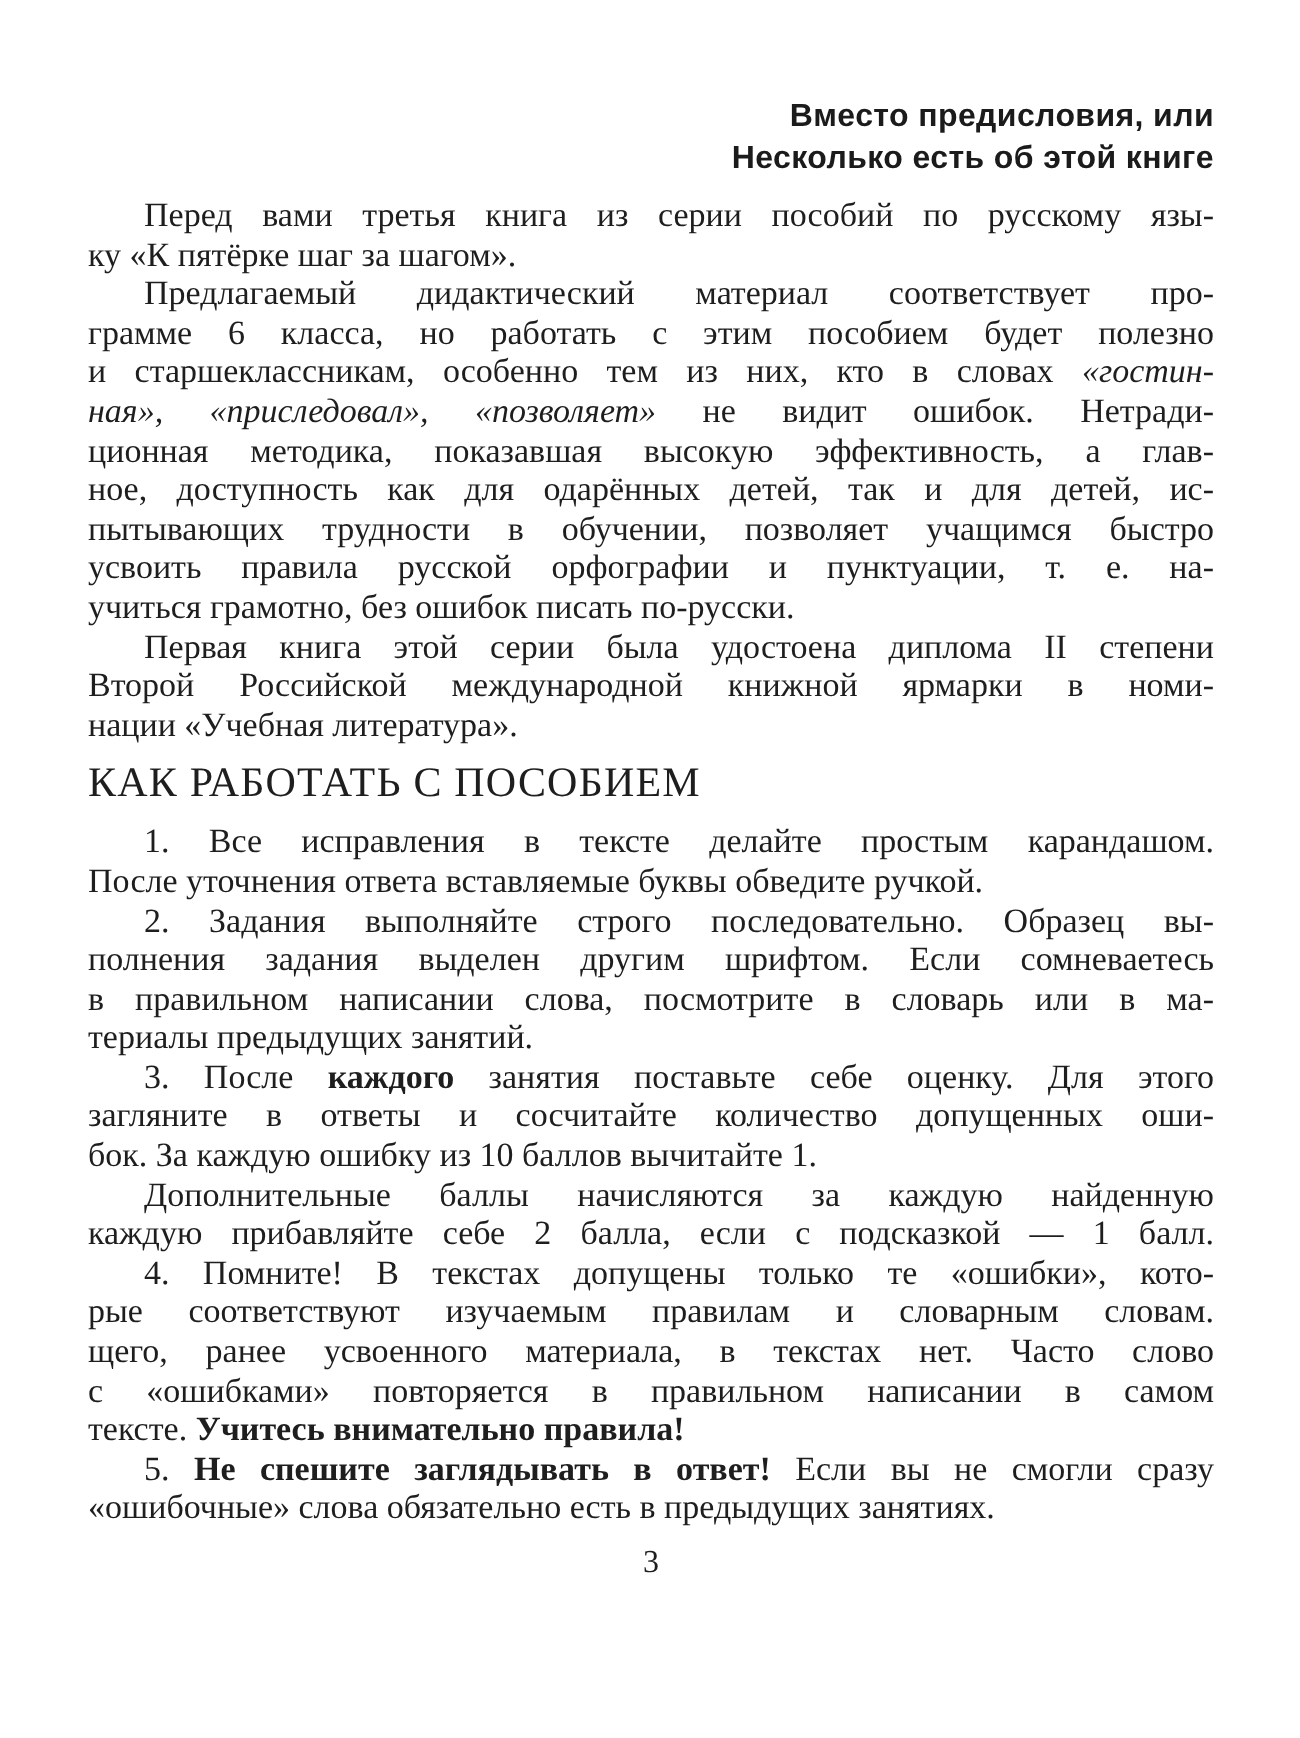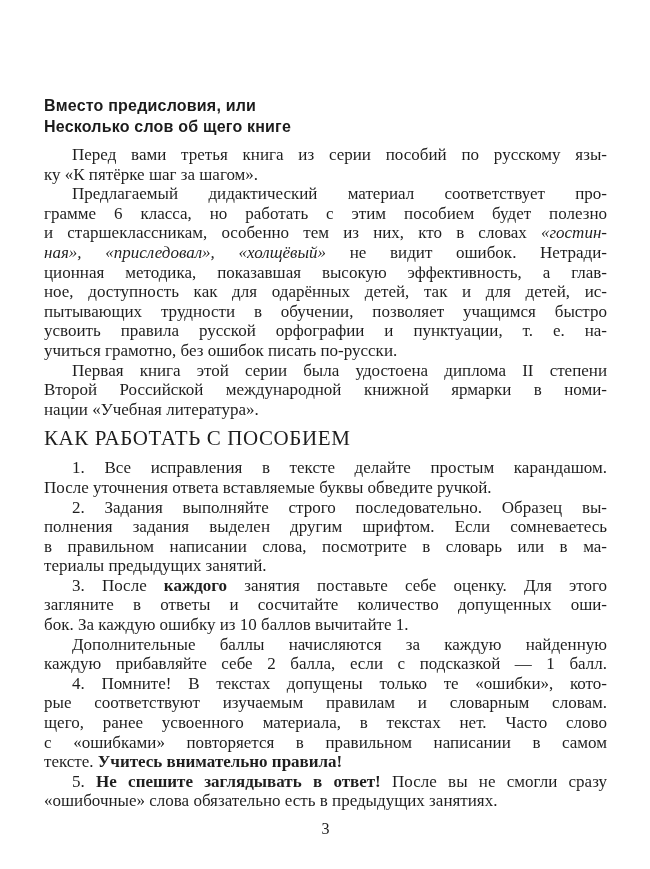--- a/index.html
+++ b/index.html
@@ -9,27 +9,26 @@
     color: #1e1e1e;
     font-family: "Liberation Serif", serif;
     box-sizing: border-box;
     padding: 48px 43px 0 44px;
     overflow: hidden;
     position: relative;
   }
   .preface-title {
     font-family: "Liberation Sans", sans-serif;
     font-weight: bold;
-    text-align: left;
+    text-align: right;
     font-size: 16px;
     line-height: 21px;
     letter-spacing: 0.2px;
     color: #1b1b1b;
     margin-bottom: 8px;
-    margin-top: 47px;
   }
   .body-text {
     font-size: 17px;
     line-height: 19.6px;
   }
   .para { margin: 0; }
   .line {
     text-align: justify;
     text-align-last: justify;
     white-space: normal;
@@ -52,33 +51,33 @@
     margin-top: 9px;
   }
 </style>
 </head>
 <body>
 
 <div class="page">
 
   <div class="preface-title">
     <div>Вместо предисловия, или</div>
-    <div>Несколько слов об щего книге</div>
+    <div>Несколько есть об этой книге</div>
   </div>
 
   <div class="body-text" id="preface-body">
       <div class="para">
         <div class="line first"><span>Перед вами третья книга из серии пособий по русскому язы-</span></div>
         <div class="line last"><span>ку «К пятёрке шаг за шагом».</span></div>
       </div>
       <div class="para">
         <div class="line first"><span>Предлагаемый дидактический материал соответствует про-</span></div>
         <div class="line"><span>грамме 6 класса, но работать с этим пособием будет полезно</span></div>
         <div class="line"><span>и старшеклассникам, особенно тем из них, кто в словах </span><span class="it">«гостин-</span></div>
-        <div class="line"><span class="it">ная», «приследовал», «холщёвый»</span><span> не видит ошибок. Нетради-</span></div>
+        <div class="line"><span class="it">ная», «приследовал», «позволяет»</span><span> не видит ошибок. Нетради-</span></div>
         <div class="line"><span>ционная методика, показавшая высокую эффективность, а глав-</span></div>
         <div class="line"><span>ное, доступность как для одарённых детей, так и для детей, ис-</span></div>
         <div class="line"><span>пытывающих трудности в обучении, позволяет учащимся быстро</span></div>
         <div class="line"><span>усвоить правила русской орфографии и пунктуации, т. е. на-</span></div>
         <div class="line last"><span>учиться грамотно, без ошибок писать по-русски.</span></div>
       </div>
       <div class="para">
         <div class="line first"><span>Первая книга этой серии была удостоена диплома II степени</span></div>
         <div class="line"><span>Второй Российской международной книжной ярмарки в номи-</span></div>
         <div class="line last"><span>нации «Учебная литература».</span></div>
@@ -108,20 +107,20 @@
         <div class="line"><span>каждую прибавляйте себе 2 балла, если с подсказкой — 1 балл.</span></div>
       </div>
       <div class="para">
         <div class="line first"><span>4. Помните! В текстах допущены только те «ошибки», кото-</span></div>
         <div class="line"><span>рые соответствуют изучаемым правилам и словарным словам.</span></div>
         <div class="line"><span>щего, ранее усвоенного материала, в текстах нет. Часто слово</span></div>
         <div class="line"><span>с «ошибками» повторяется в правильном написании в самом</span></div>
         <div class="line last"><span>тексте. </span><span class="bd">Учитесь внимательно правила!</span></div>
       </div>
       <div class="para">
-        <div class="line first"><span>5. </span><span class="bd">Не спешите заглядывать в ответ!</span><span> После вы не смогли сразу</span></div>
+        <div class="line first"><span>5. </span><span class="bd">Не спешите заглядывать в ответ!</span><span> Если вы не смогли сразу</span></div>
         <div class="line last"><span>«ошибочные» слова обязательно есть в предыдущих занятиях.</span></div>
       </div>
     </div>
 
   <div class="page-number">3</div>
 
 </div>
 
 </body></html>

